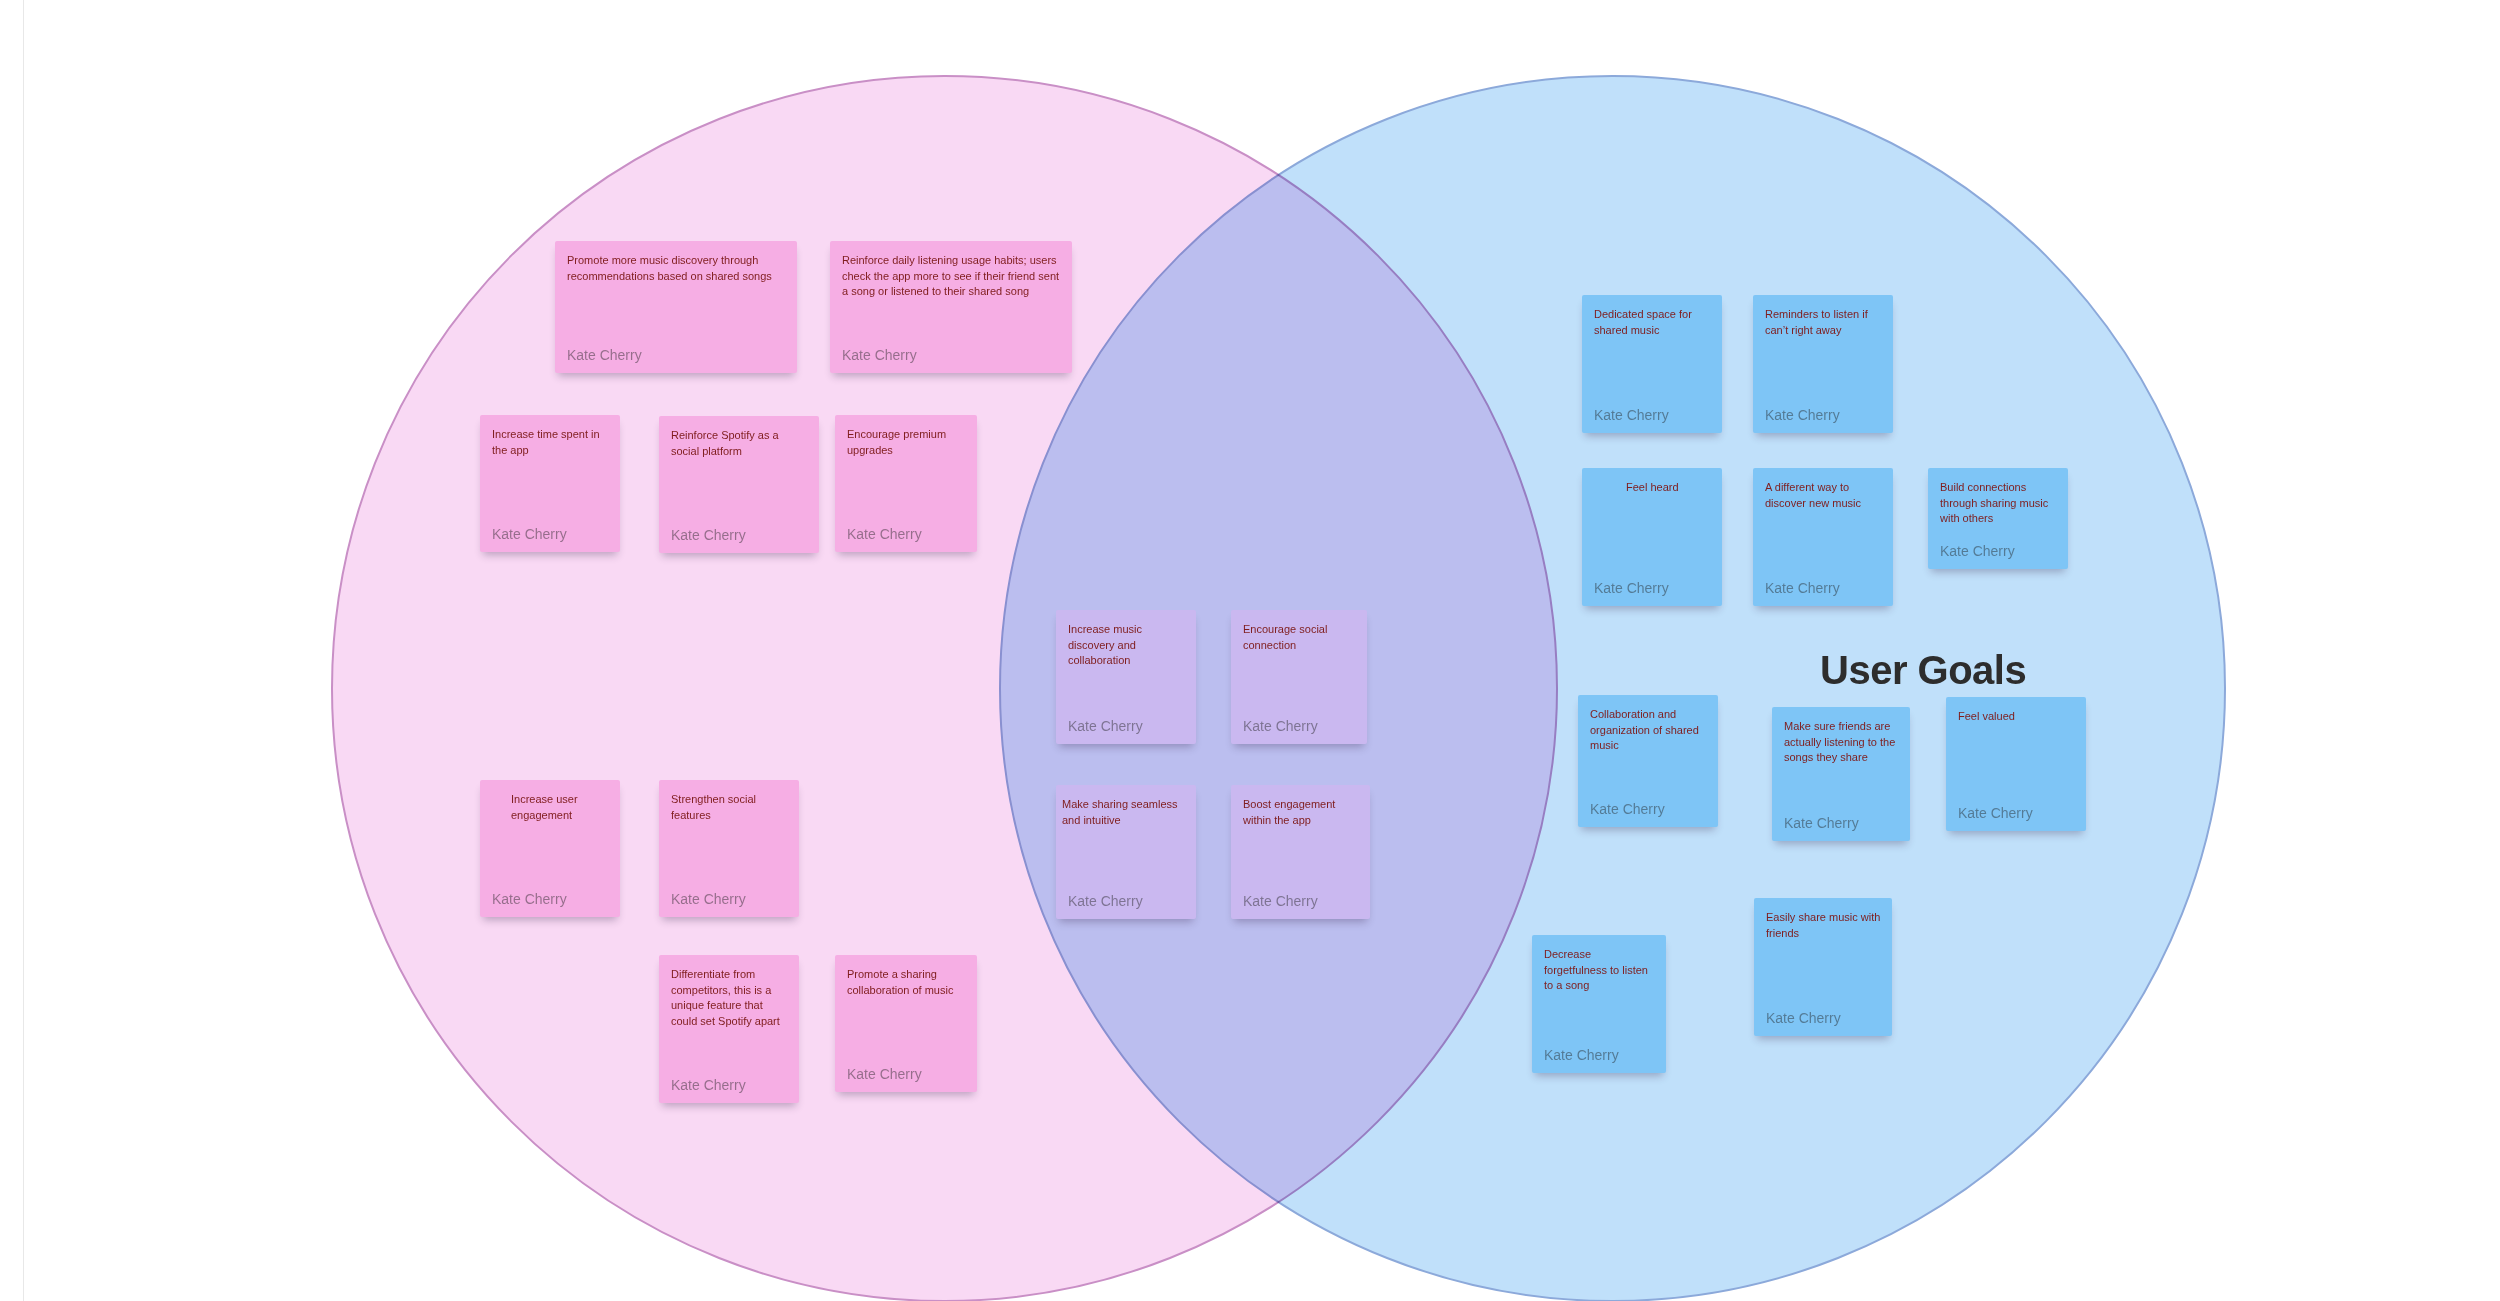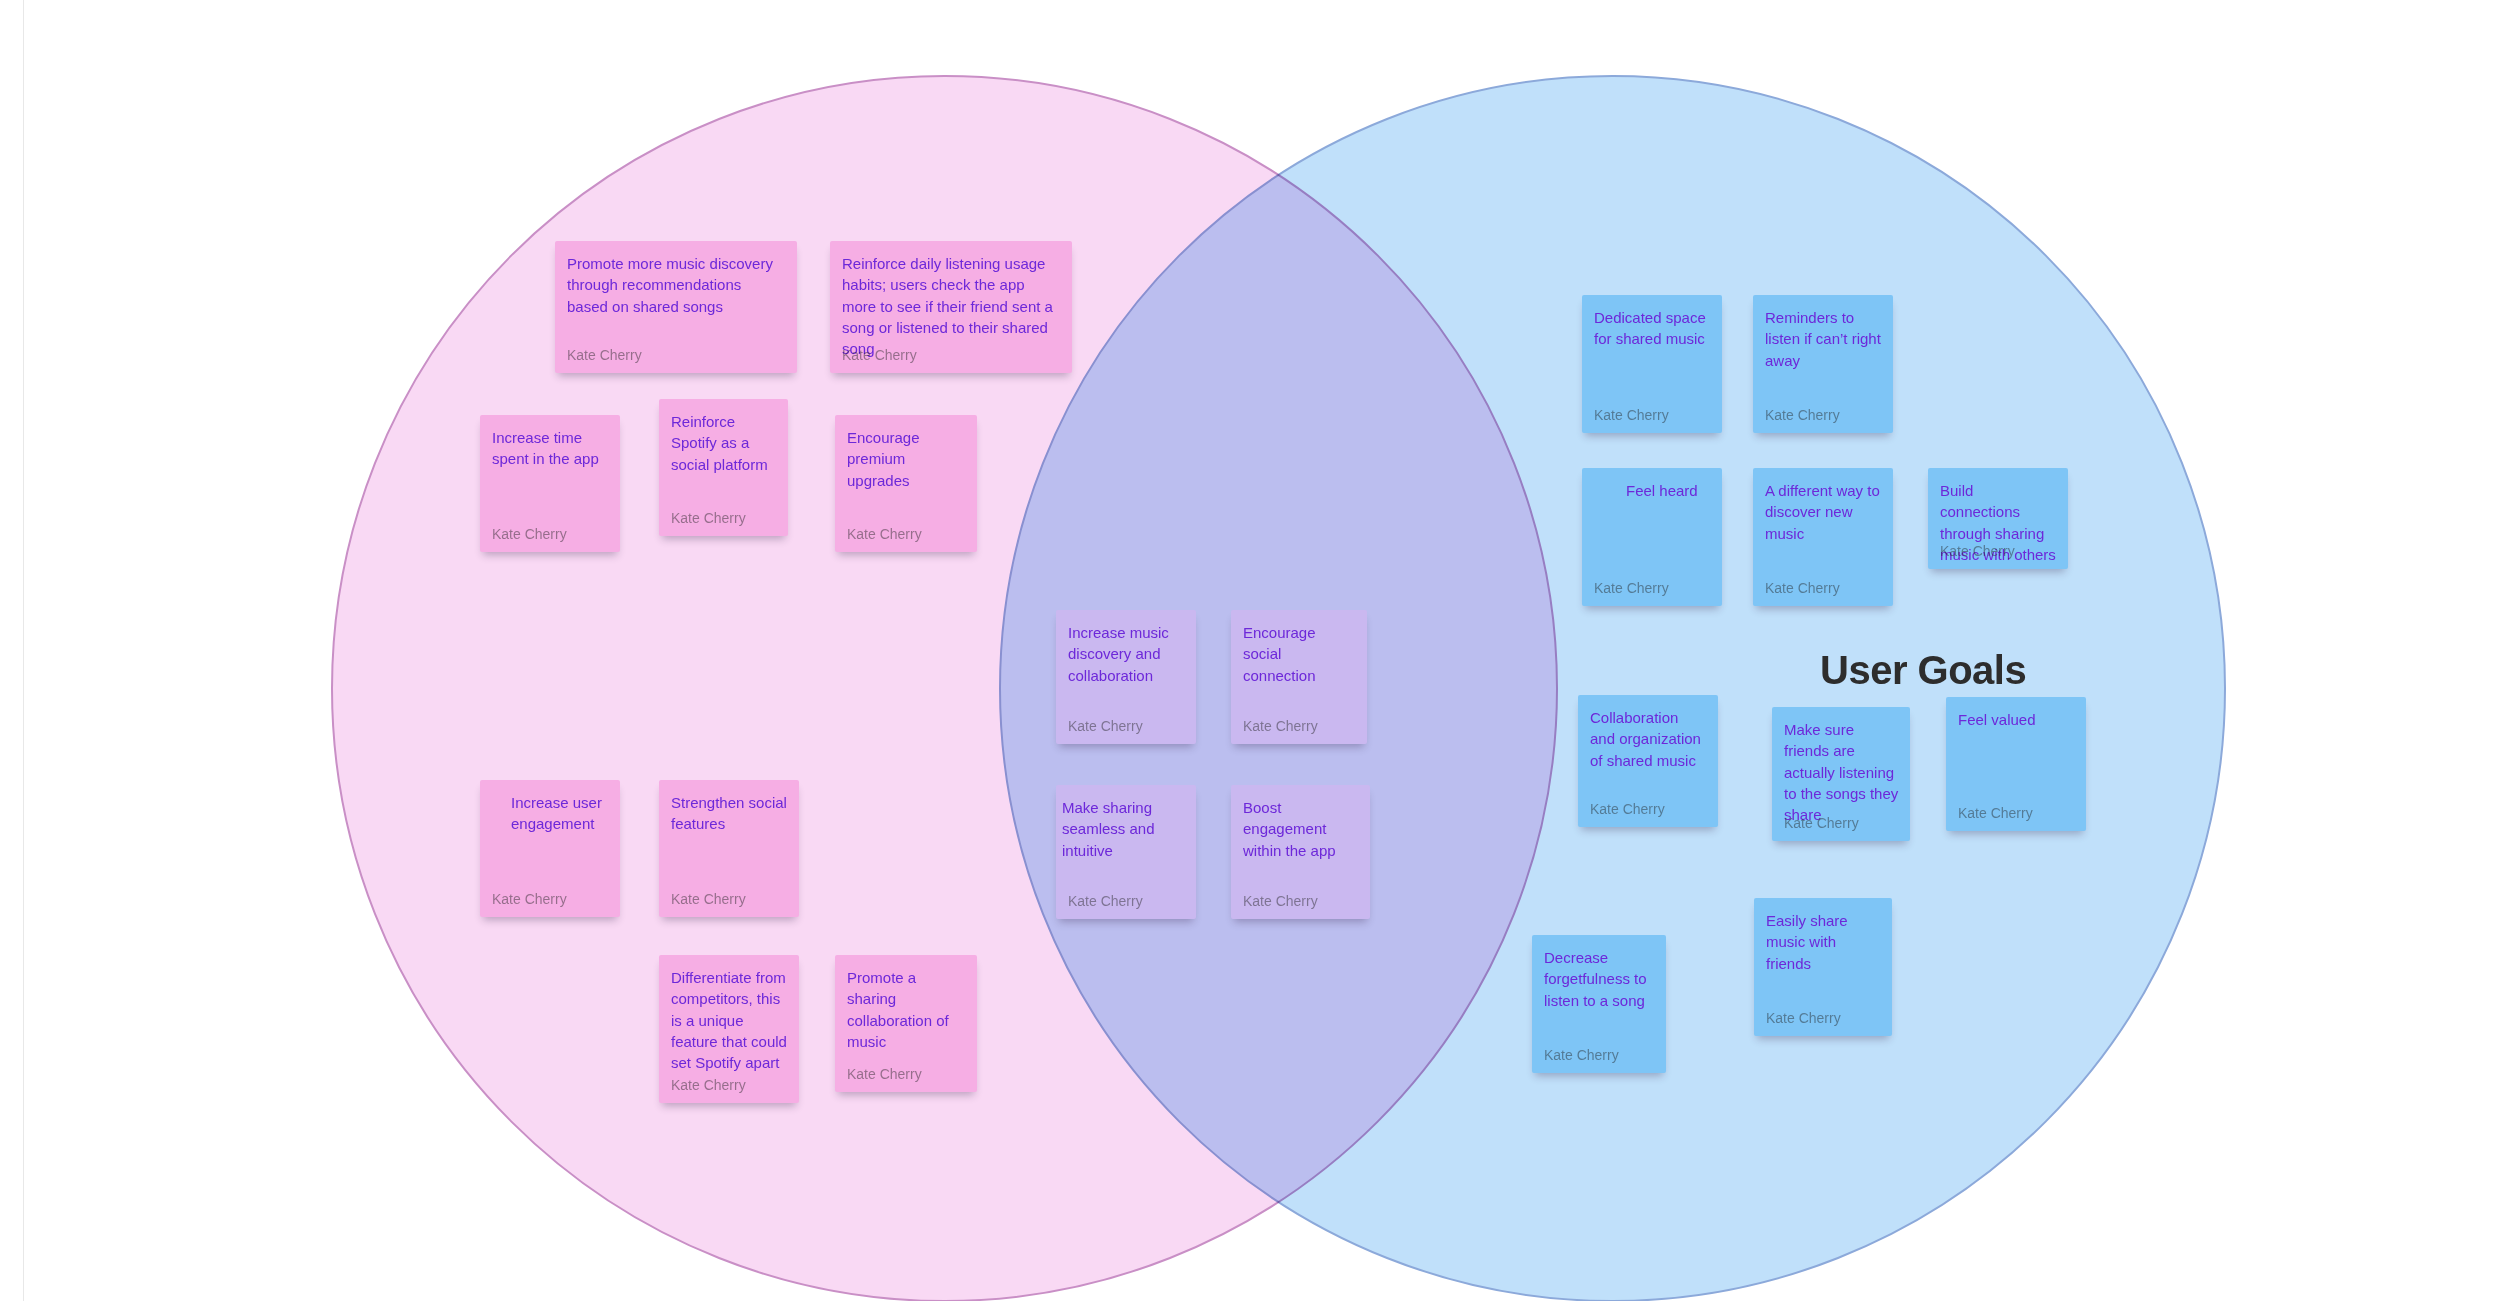--- a/index.html
+++ b/index.html
@@ -50,23 +50,23 @@
     box-sizing: border-box;
     padding: 12px 11px 30px 12px;
     border-radius: 2px;
     box-shadow: 0 6px 8px -3px rgba(50, 30, 70, 0.30);
     cursor: default;
   }
   .note--pink   { background: #f6aee4; }
   .note--purple { background: #cab8f0; }
   .note--blue   { background: #7ec5f6; }
   .note-text {
-    font-size: 15px;
+    font-size: 11px;
     line-height: 1.42;
-    color: #6d28d9;
+    color: #7f1d1d;
     word-wrap: break-word;
   }
   .note-author {
     position: absolute;
     left: 12px; bottom: 10px;
     font-size: 14px;
     color: rgba(30, 30, 30, 0.45);
     white-space: nowrap;
     text-align: center;
   }
@@ -91,21 +91,21 @@
     <div class="note-author">Kate Cherry</div>
   </div>
       <div class="note note--pink" style="left: 830px; top: 241px; width: 242px; height: 132px; background: rgb(246, 174, 228);">
     <div class="note-text">Reinforce daily listening usage habits; users check the app more to see if their friend sent a song or listened to their shared song</div>
     <div class="note-author">Kate Cherry</div>
   </div>
       <div class="note note--pink" style="left: 480px; top: 415px; width: 140px; height: 137px; background: rgb(246, 174, 228);">
     <div class="note-text">Increase time spent in the app</div>
     <div class="note-author">Kate Cherry</div>
   </div>
-      <div class="note note--pink" style="left: 659px; top: 399px; width: 129px; height: 137px; background: rgb(246, 174, 228);">
+      <div class="note note--pink" style="left: 659px; top: 416px; width: 160px; height: 137px; background: rgb(246, 174, 228);">
     <div class="note-text">Reinforce Spotify as a social platform</div>
     <div class="note-author">Kate Cherry</div>
   </div>
       <div class="note note--pink" style="left: 835px; top: 415px; width: 142px; height: 137px; background: rgb(246, 174, 228);">
     <div class="note-text">Encourage premium upgrades</div>
     <div class="note-author">Kate Cherry</div>
   </div>
       <div class="note note--pink" style="left: 480px; top: 780px; width: 140px; height: 137px; background: rgb(246, 174, 228); padding-left: 31px;">
     <div class="note-text">Increase user engagement</div>
     <div class="note-author">Kate Cherry</div>

